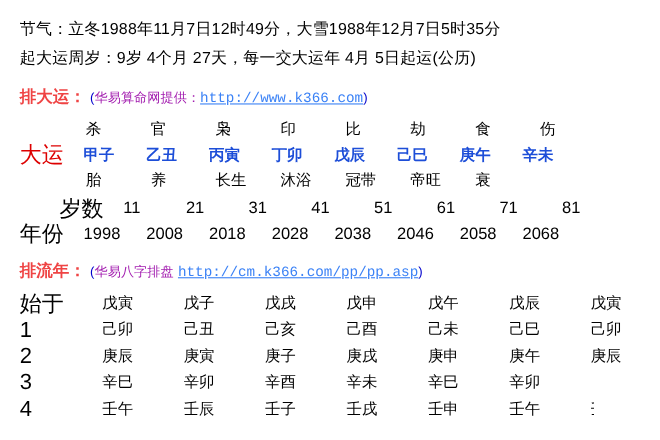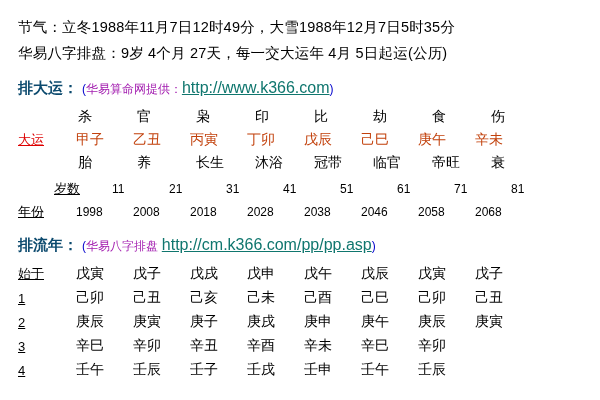--- a/index.html
+++ b/index.html
@@ -29,98 +29,100 @@
   .jieqi-line {
     font-size: 14.5px;
     letter-spacing: 0.2px;
   }
   .section-head {
     margin-top: 10px;
     line-height: 24px;
     white-space: nowrap;
   }
   .section-title {
-    color: #0c4a6e;
+    color: #ef4444;
     font-weight: bold;
     font-size: 15px;
   }
   .paren {
     color: #0000cc;
     font-size: 12px;
   }
   .provider {
     color: #a21caf;
     font-size: 12px;
   }
   .link {
-    color: #0f766e;
-    font-size: 16px;
+    color: #3b82f6;
+    font-size: 13px;
     text-decoration: underline;
+    font-family: Liberation Mono, monospace;
   }
   .grid {
     margin-top: 4px;
   }
   .row {
     display: flex;
     align-items: center;
     height: 23px;
     white-space: nowrap;
   }
   .rowlabel {
     width: 58px;
     flex: 0 0 58px;
-    font-size: 13px;
-    text-decoration: underline;
+    font-size: 20px;
   }
   .rowlabel.red {
     color: #dd0000;
   }
   .cell {
     width: 57px;
     flex: 0 0 57px;
     text-align: left;
     font-size: 14px;
   }
   .cell.red {
-    color: #c2410c;
+    color: #1d4ed8;
+    font-weight: bold;
   }
   .cell.num {
-    font-size: 12px;
+    font-size: 15px;
   }
   .shishen-row .cell,
   .yunshi-row .cell {
     padding-left: 2px;
   }
   .gap-top {
     margin-top: 3px;
     margin-left: 36px;
   }
   .liunian-table .row {
     height: 24px;
+    gap: 17px;
   }
   .liunian-table .rowlabel {
     width: 58px;
     flex: 0 0 58px;
   }
   .cut {
     overflow: hidden;
     height: 12px;
   }
 </style>
 </head>
 <body>
 
 <div class="page">
 
   <div class="line jieqi-line">
     <span>节气：</span><span>立冬1988年11月7日12时49分，大雪1988年12月7日5时35分</span>
   </div>
 
   <div class="line jieqi-line">
-    <span>华易八字排盘：</span><span>9岁 4个月 27天，每一交大运年 4月 5日起运(公历)</span>
+    <span>起大运周岁：</span><span>9岁 4个月 27天，每一交大运年 4月 5日起运(公历)</span>
   </div>
 
   <div class="section-head">
     <span class="section-title">排大运：</span>
     <span class="paren">(</span><span class="provider">华易算命网提供：</span><span class="link">http://www.k366.com</span><span class="paren">)</span>
   </div>
 
   <div class="grid">
 
     <div class="row shishen-row">
@@ -147,21 +149,20 @@
       <div class="cell red">辛未</div>
     </div>
 
     <div class="row yunshi-row">
       <div class="rowlabel"></div>
       <div class="cell">胎</div>
       <div class="cell">养</div>
       <div class="cell">长生</div>
       <div class="cell">沐浴</div>
       <div class="cell">冠带</div>
-      <div class="cell">临官</div>
       <div class="cell">帝旺</div>
       <div class="cell">衰</div>
     </div>
 
     <div class="row gap-top">
       <div class="rowlabel">岁数</div>
       <div class="cell num">11</div>
       <div class="cell num">21</div>
       <div class="cell num">31</div>
       <div class="cell num">41</div>
@@ -202,22 +203,22 @@
       <div class="cell">戊辰</div>
       <div class="cell">戊寅</div>
       <div class="cell">戊子</div>
     </div>
 
     <div class="row">
       <div class="rowlabel num">1</div>
       <div class="cell">己卯</div>
       <div class="cell">己丑</div>
       <div class="cell">己亥</div>
+      <div class="cell">己酉</div>
       <div class="cell">己未</div>
-      <div class="cell">己酉</div>
       <div class="cell">己巳</div>
       <div class="cell">己卯</div>
       <div class="cell">己丑</div>
     </div>
 
     <div class="row">
       <div class="rowlabel num">2</div>
       <div class="cell">庚辰</div>
       <div class="cell">庚寅</div>
       <div class="cell">庚子</div>
@@ -225,21 +226,20 @@
       <div class="cell">庚申</div>
       <div class="cell">庚午</div>
       <div class="cell">庚辰</div>
       <div class="cell">庚寅</div>
     </div>
 
     <div class="row">
       <div class="rowlabel num">3</div>
       <div class="cell">辛巳</div>
       <div class="cell">辛卯</div>
-      <div class="cell">辛丑</div>
       <div class="cell">辛酉</div>
       <div class="cell">辛未</div>
       <div class="cell">辛巳</div>
       <div class="cell">辛卯</div>
     </div>
 
     <div class="row cut">
       <div class="rowlabel num">4</div>
       <div class="cell">壬午</div>
       <div class="cell">壬辰</div>

